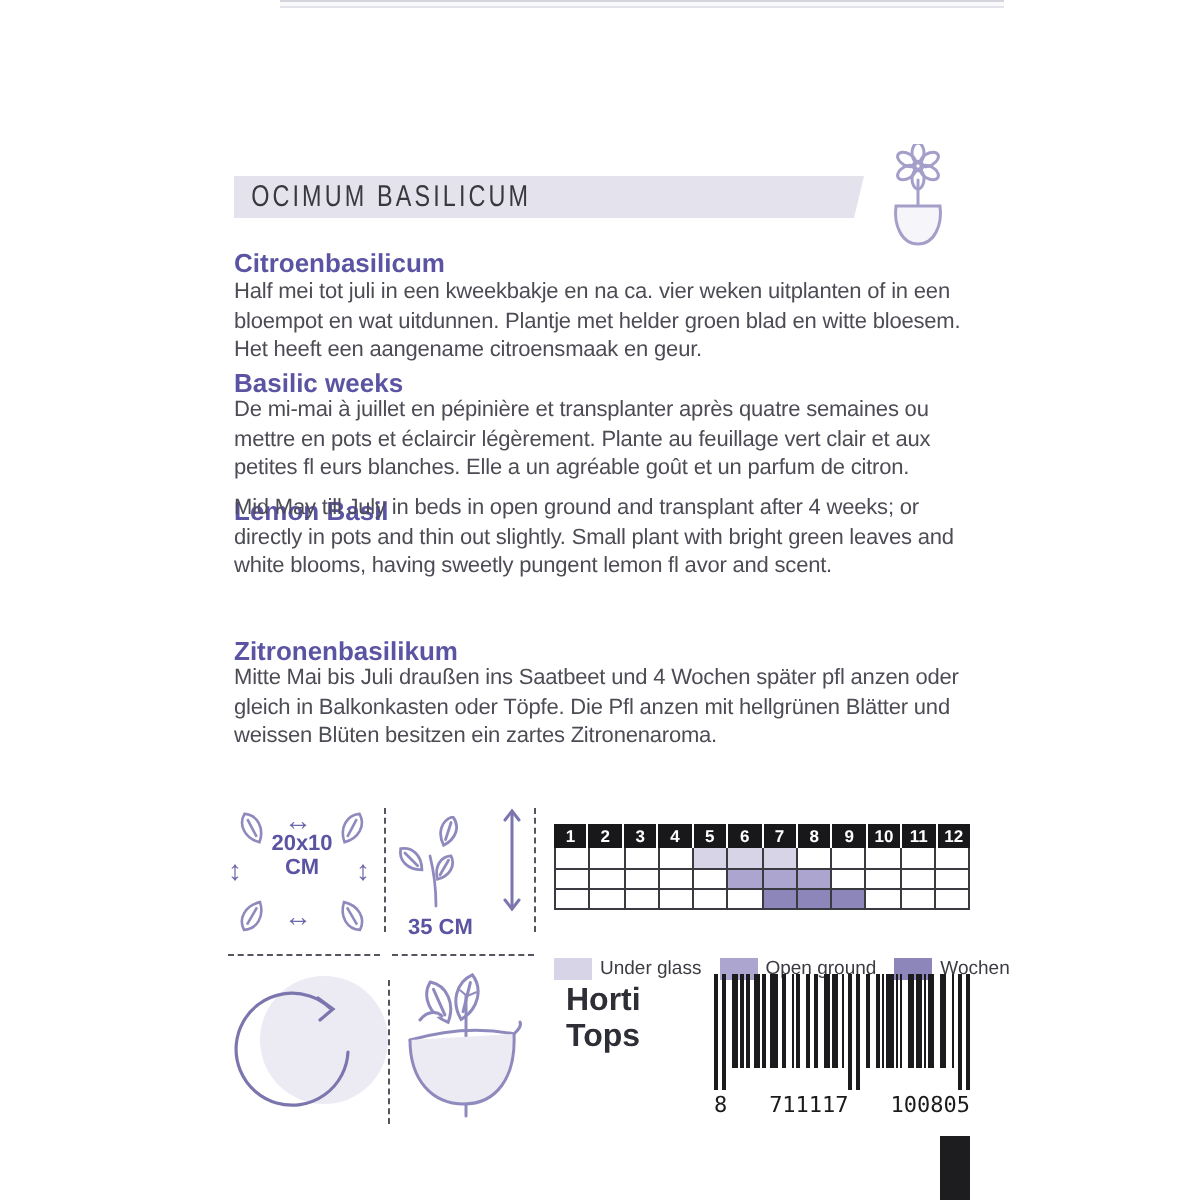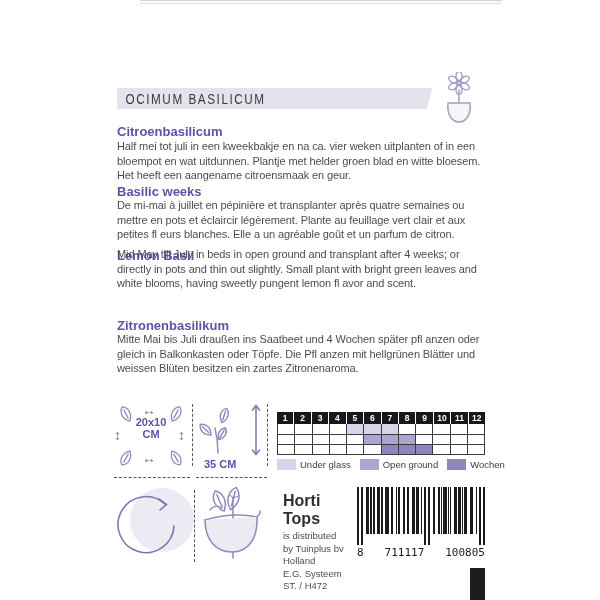--- a/index.html
+++ b/index.html
@@ -47,21 +47,21 @@
   .calendar { left:277px; top:412px; width:208px; }
   .cal-head { display:flex; }
   .cal-h { flex:1; background:#18181b; color:#ffffff; font-size:8.5px; font-weight:bold;
     text-align:center; line-height:12px; height:12px; border-right:1px solid #ffffff; }
   .cal-h:last-child { border-right:none; }
   .cal-bodywrap { border:1px solid #3a3a40; border-top:none; }
   .cal-row { display:flex; }
   .cal-c { flex:1; height:10px; border-right:1px solid #3a3a40; border-top:1px solid #3a3a40; background:#fff; }
   .cal-c:last-child { border-right:none; }
   .cal-row:first-child .cal-c { border-top:none; }
-  .legend { left:277px; top:459px; width:210px; display:flex; align-items:center; gap:9px; }
+  .legend { left:277px; top:479px; width:210px; display:flex; align-items:center; gap:9px; }
   .leg-item { display:flex; align-items:center; gap:4px; }
   .leg-swatch { width:19px; height:11px; display:inline-block; }
   .leg-label { font-size:9.5px; color:#3c3c44; white-space:nowrap; }
 
   
   .shelf-cell { left:114px; top:486px; width:80px; height:80px; }
   .shelf-bg { position:absolute; left:16px; top:2px; width:64px; height:64px;
     border-radius:50%; background:#eceaf3; }
   .shelf-value { position:absolute; left:0; top:6px; width:66px; height:64px;
     display:flex; align-items:center; justify-content:center;
@@ -284,27 +284,20 @@
     <path d="M10 24 C13 20 18 19 21 22" fill="#fff"></path>
     <path d="M33 12 L33 72"></path>
     <path d="M5 34 Q33 26 57 31"></path>
     <path d="M57 31 C59 29 61 27 60 25"></path>
     <path d="M5 34 C5 54 16 66 32 66 C48 66 58 53 57 31" fill="#eceaf3"></path>
   </svg>
 </div>
 
 <div class="abs horti">
   <div class="horti-name">Horti Tops</div>
-  <div class="horti-lines">
-      <div>is distributed</div>
-      <div>by Tuinplus bv</div>
-      <div>Holland</div>
-      <div>E.G. Systeem</div>
-      <div>ST. / H472</div>
-    </div>
 </div>
 
 <div class="abs barcode">
   <div class="bc-bars">
       <div class="bc-bar" style="width: 1.84px; height: 58px; margin-right: 2.3px;"></div>
       <div class="bc-bar" style="width: 1.84px; height: 58px; margin-right: 2.875px;"></div>
       <div class="bc-bar" style="width: 3.45px; height: 47px; margin-right: 1.15px;"></div>
       <div class="bc-bar" style="width: 1.15px; height: 47px; margin-right: 1.15px;"></div>
       <div class="bc-bar" style="width: 2.3px; height: 47px; margin-right: 2.3px;"></div>
       <div class="bc-bar" style="width: 2.3px; height: 47px; margin-right: 1.15px;"></div>

